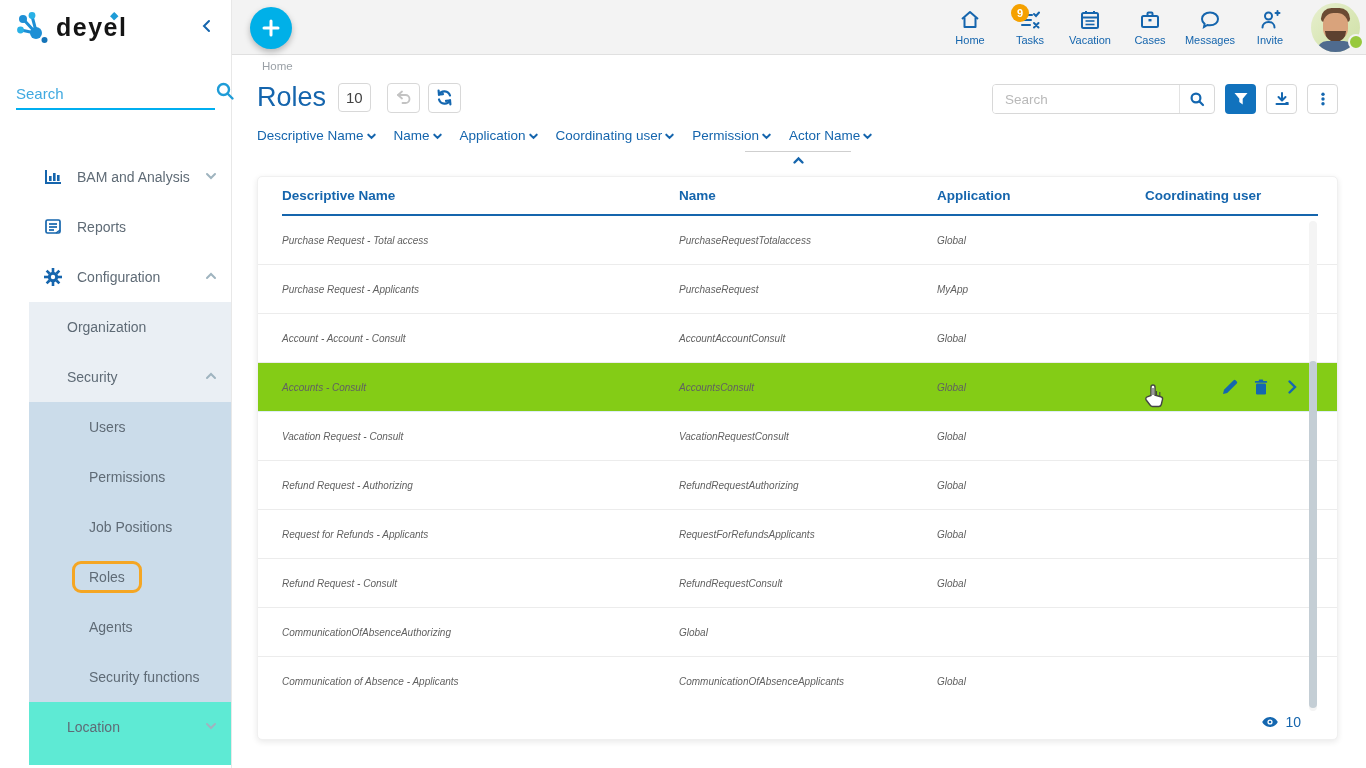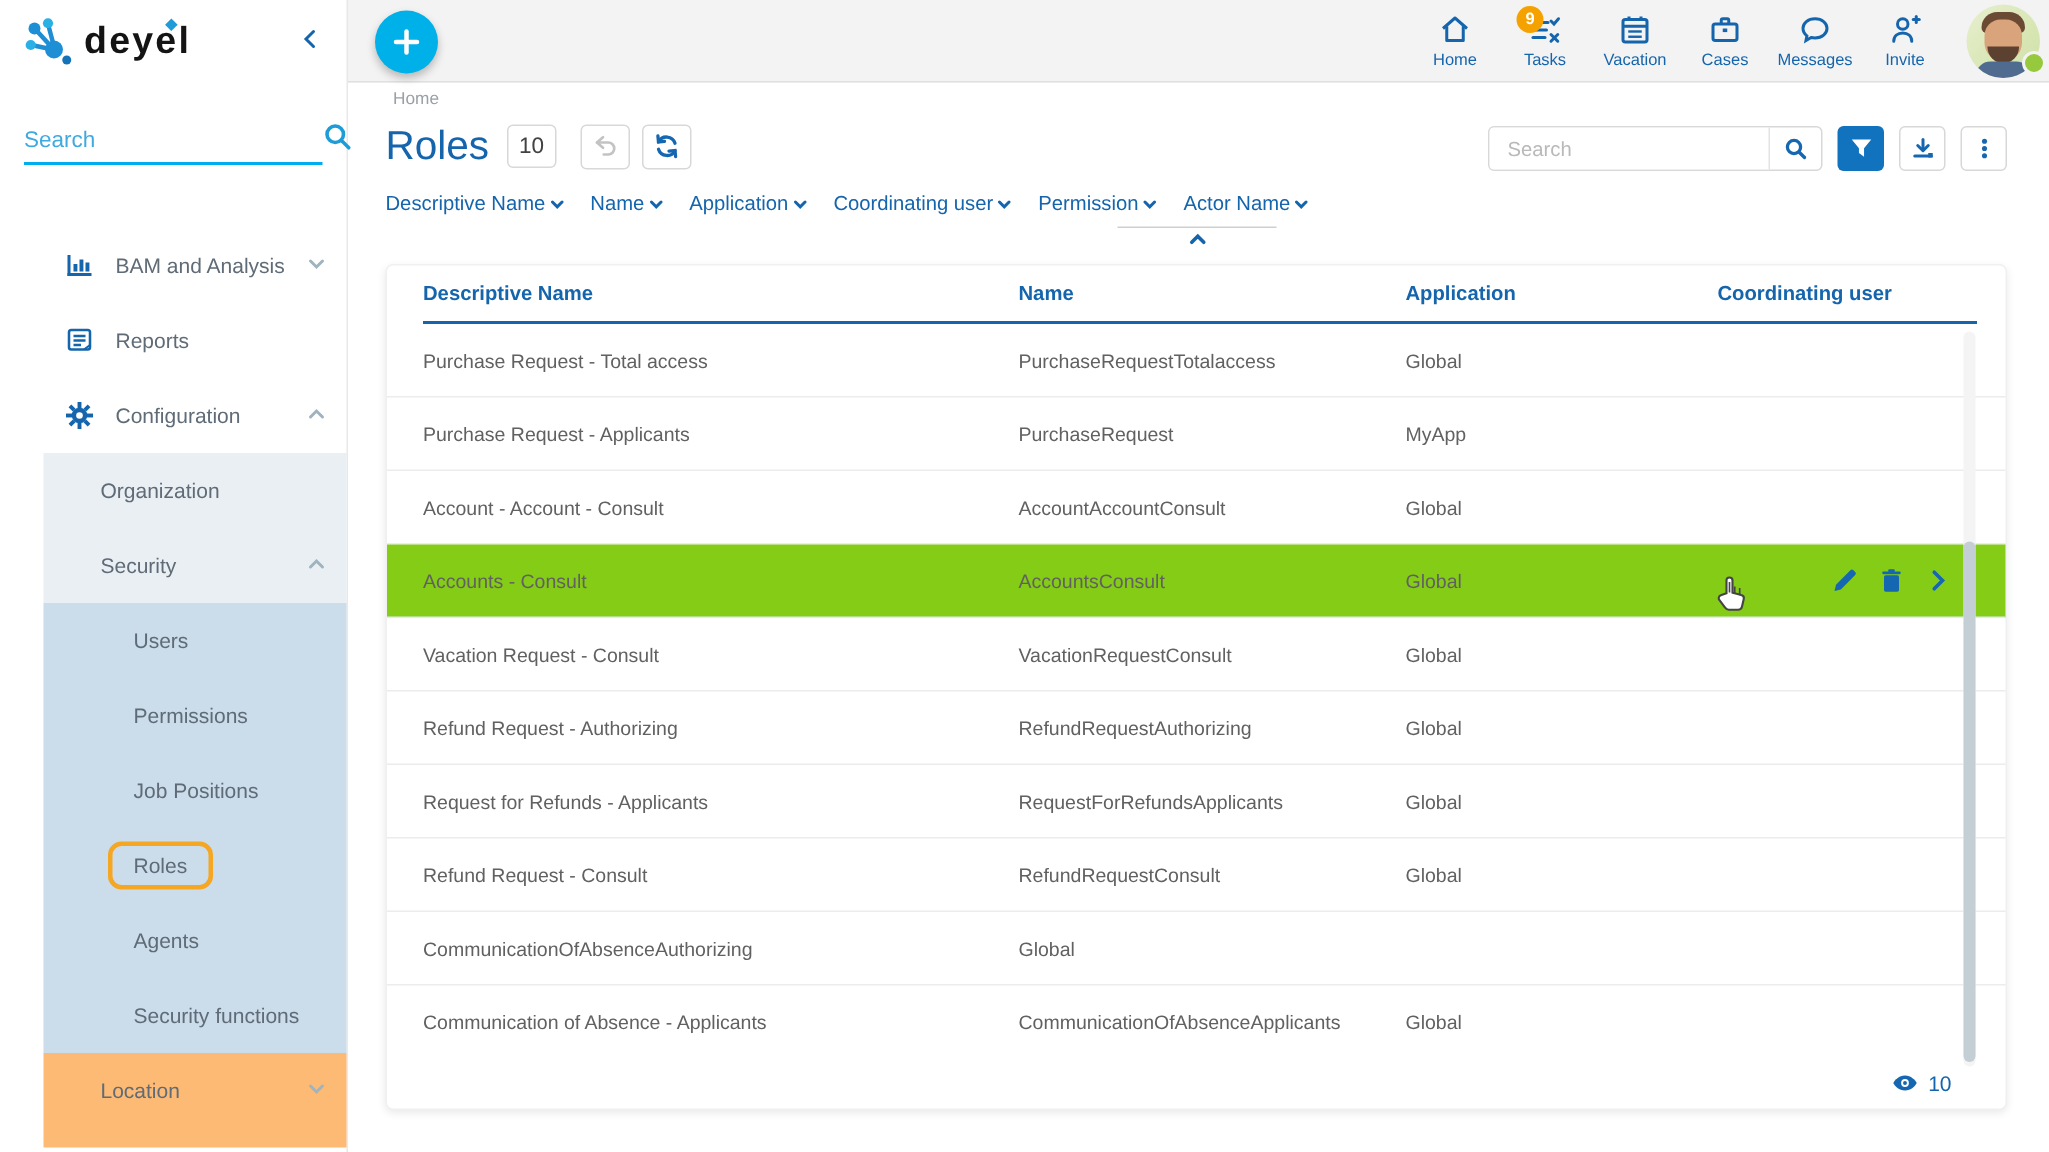--- a/index.html
+++ b/index.html
@@ -24,21 +24,21 @@
   .sb-search .mag { color:#1e9cd7; }
   .sb-menu { position:absolute; top:152px; left:0; right:0;margin-left:29px; }
   .sb-item { height:50px; display:flex; align-items:center; padding:0 14px;
     font-size:14px; color:#5f6b76; cursor:pointer; }
   .sb-item .sb-icon { width:20px; height:20px; margin-right:14px; color:#1565ad; flex:0 0 20px; }
   .sb-item .chev { margin-left:auto; color:#9fb4bf; }
   .sb-sub1 { background:#eaeff4; }
   .sb-sub1 .sb-item { padding-left:38px; }
   .sb-sub2 { background:#cbdcea; }
   .sb-sub2 .sb-item { padding-left:60px; }
-  .sb-loc { background:#fdba74; height:63px; }
+  .sb-loc { background:#5eead4; height:63px; }
   .sb-loc .sb-item { padding-left:38px; }
   .roles-box { border:3px solid #f5a623; border-radius:9px; padding:5px 14px; margin-left:-17px; }
 
   
   .topbar { position:absolute; left:232px; right:0; top:0; height:55px;
     background:#f3f3f3; border-bottom:1px solid #e0e0e0; }
   .fab { position:absolute; left:250px; top:7px; width:42px; height:42px; border-radius:50%;
     background:#00b0e8; color:#fff; display:flex; align-items:center; justify-content:center;
     box-shadow:0 3px 6px rgba(0,0,0,.25); cursor:pointer; }
   .fab svg { width:20px; height:20px; }
@@ -101,22 +101,22 @@
   .collapse-toggle svg { width:13px; height:13px; }
 
   
   .card { position:absolute; left:257px; top:176px; width:1081px; height:564px;
     background:#fff; border-radius:5px; border:1px solid #f0f0f0;
     box-shadow:0 2px 6px rgba(0,0,0,.09); }
   .thead { margin:0 19px 0 24px; height:39px; display:grid;
     grid-template-columns:397px 258px 208px 1fr; align-items:center;
     border-bottom:2px solid #1565ad; font-size:13.5px; font-weight:700; color:#1565ad; }
   .trow { height:49px; display:grid; grid-template-columns:397px 258px 208px 1fr;
-    align-items:center; padding-left:24px; font-size:13px; color:#616161;
-    border-bottom:1px solid #ececec; position:relative; }
+    align-items:center; padding-left:24px; font-size:10px; color:#616161;
+    border-bottom:1px solid #ececec; position:relative;font-style:italic; }
   .trow.selected { background:#84cc16; border-bottom-color:#ddedf8; }
   .row-actions { position:absolute; right:36px; top:0; height:100%; display:flex;
     align-items:center; color:#1467b0; }
   .row-actions .act { margin-left:13px; cursor:pointer; display:flex; }
   .row-actions svg { width:18px; height:18px; }
   .vscroll { position:absolute; right:20px; top:44px; width:8px; height:490px;
     background:#f4f4f4; border-radius:4px; }
   .vthumb { position:absolute; left:0; top:140px; width:8px; height:347px;
     background:#c4ced5; border-radius:4px; }
   .tfoot { position:absolute; right:36px; bottom:8px; display:flex; align-items:center;

